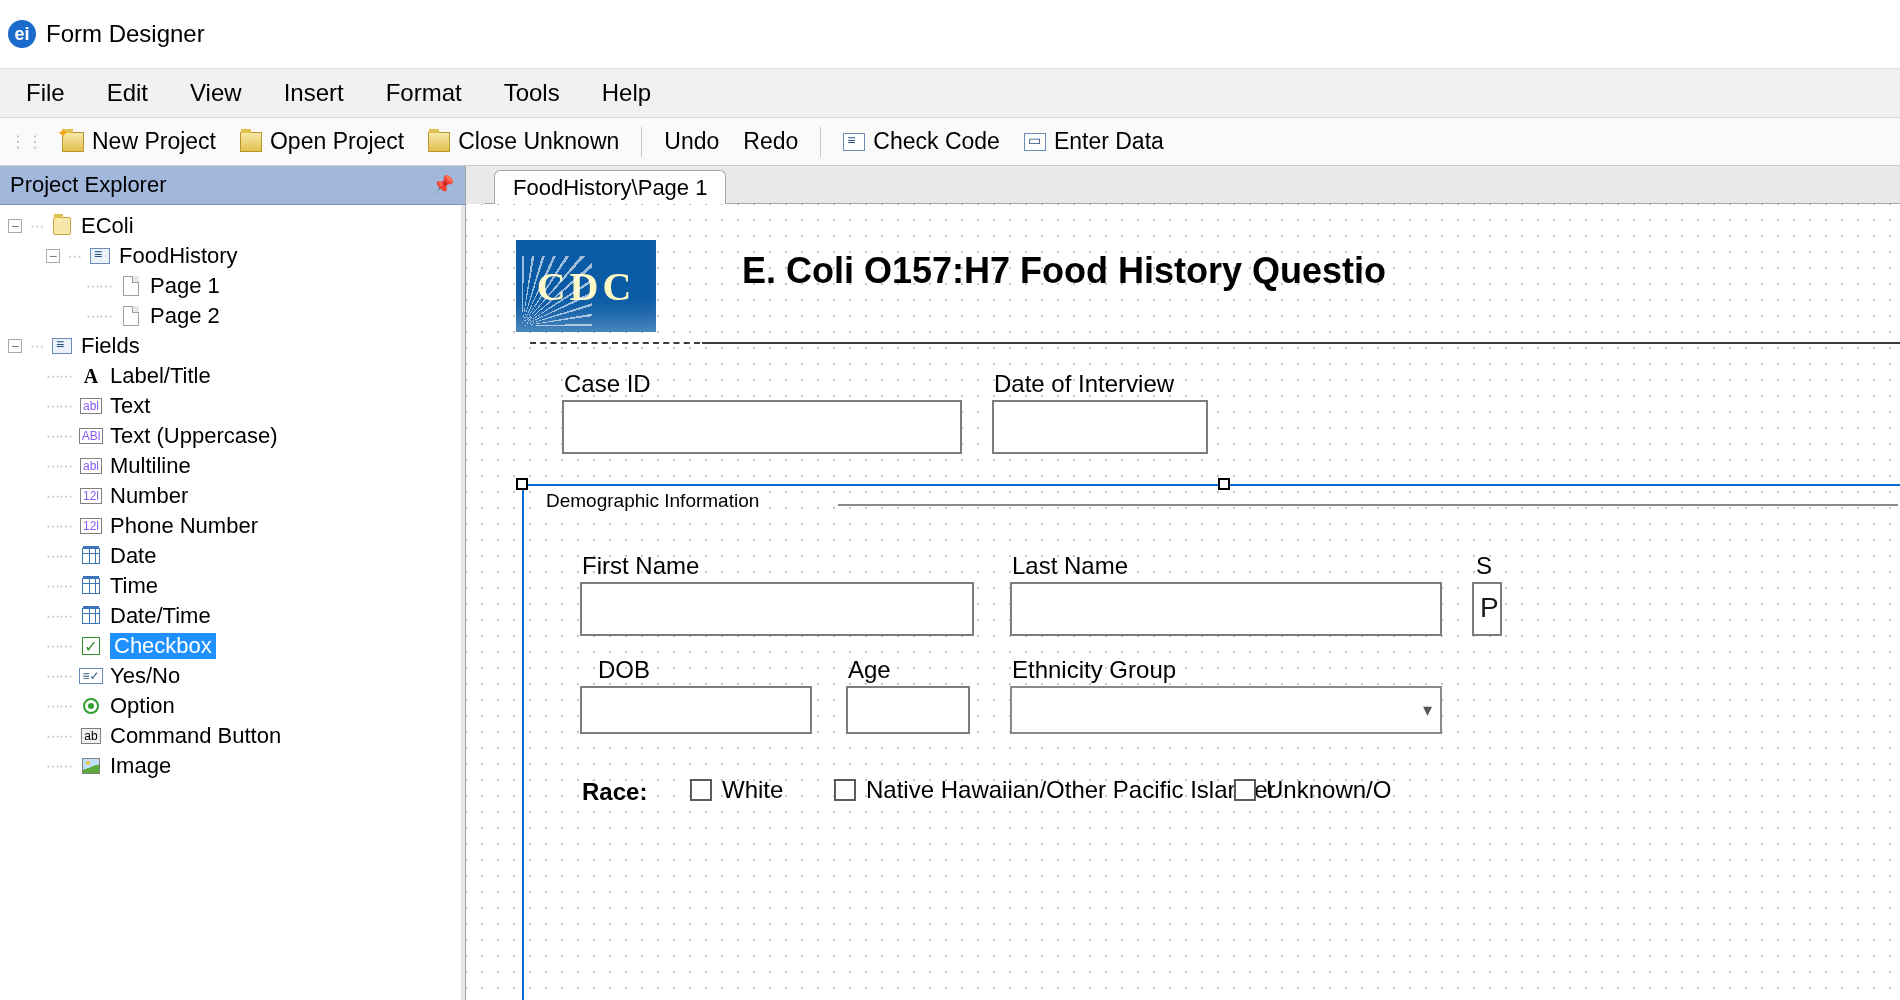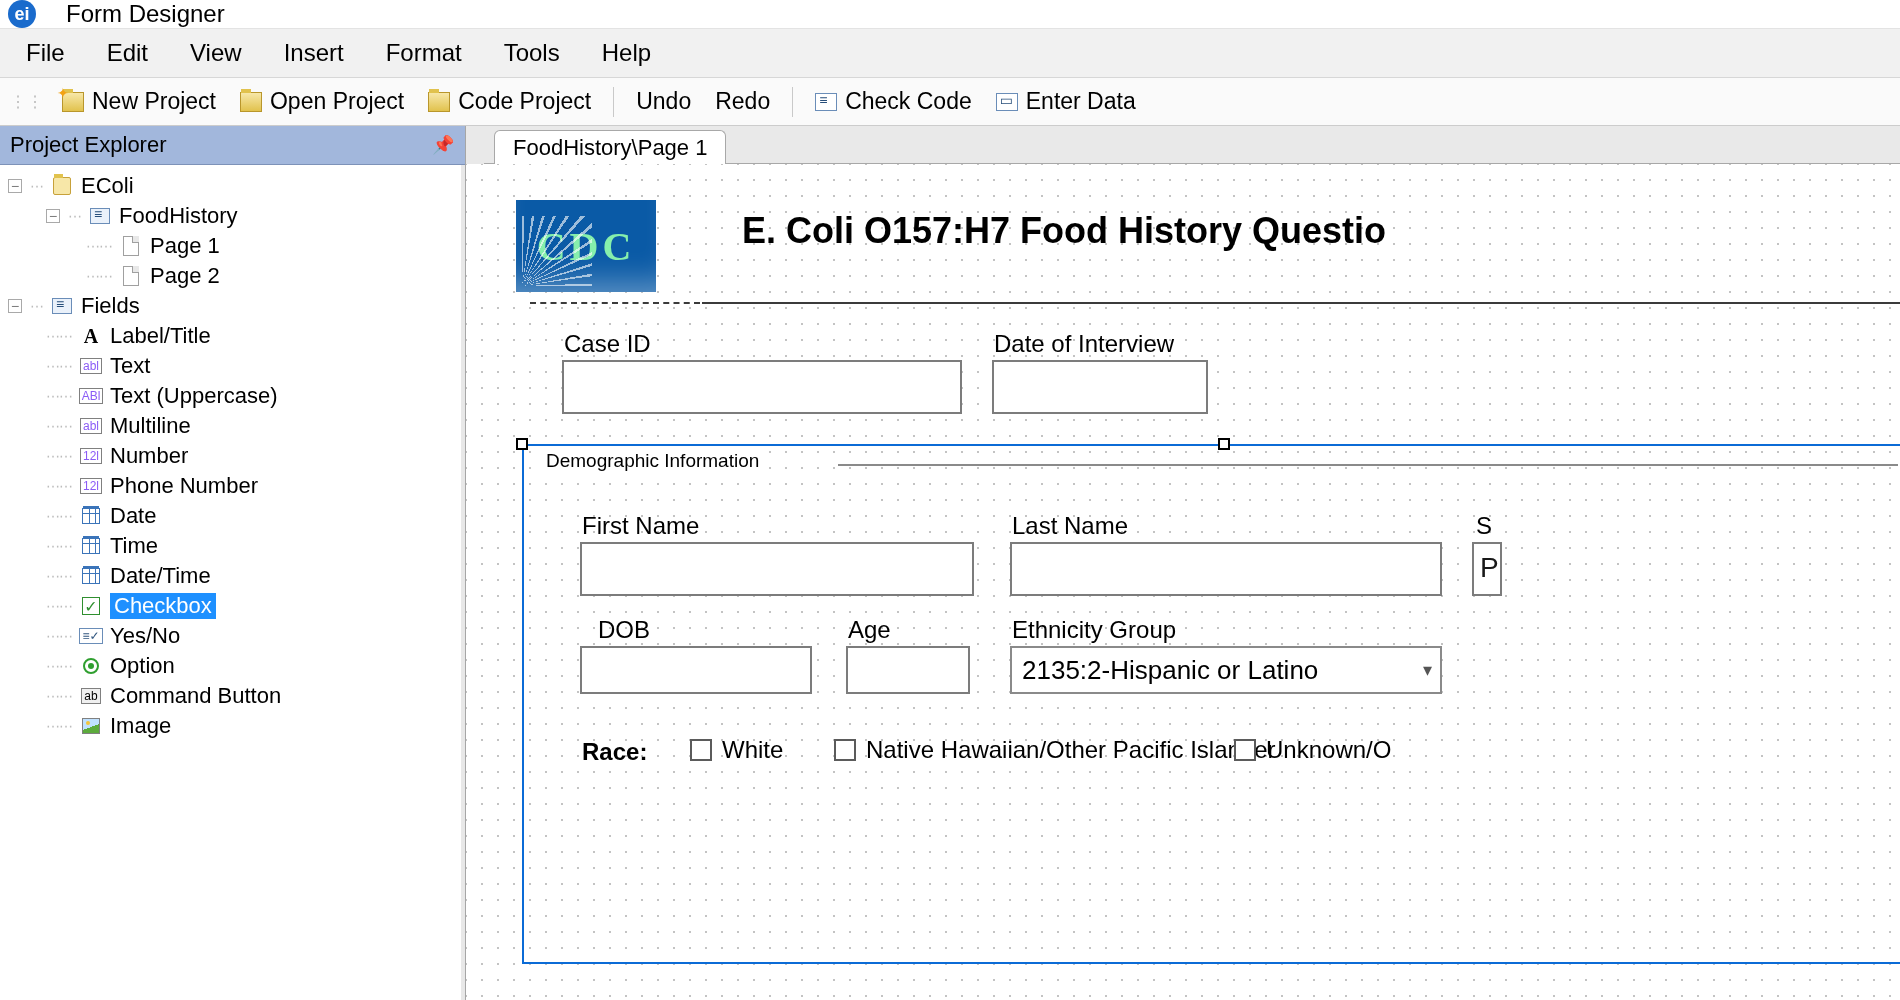--- a/index.html
+++ b/index.html
@@ -1,18 +1,18 @@
 <!DOCTYPE html>
 <html><head>
 <meta charset="utf-8">
 <style>
   * { box-sizing: border-box; font-family: "Segoe UI", Tahoma, sans-serif; }
   html, body { margin: 0; padding: 0; width: 1900px; height: 1000px; background: #fff; overflow: hidden; }
   .win { display: flex; flex-direction: column; height: 100%; }
-  .titlebar { display: flex; align-items: center; padding: 0 8px; font-size: 24px; background: #fff; gap: 20px; }
+  .titlebar { display: flex; align-items: center; padding: 20px 8px; font-size: 24px; background: #fff; }
   .titlebar .appicn { width: 28px; height: 28px; border-radius: 50%; background: #1a6bcc; color: #fff; display: flex; align-items: center; justify-content: center; font-size: 18px; font-weight: bold; margin-right: 10px; }
   .menubar { display: flex; gap: 42px; padding: 10px 26px 10px 26px; font-size: 24px; background: #f1f1f1; border-top: 1px solid #e3e3e3; border-bottom: 1px solid #d7d7d7; }
   .menubar .mi { cursor: default; }
   .toolbar { display: flex; align-items: center; gap: 8px; padding: 6px 8px; font-size: 23px; background: #fafafa; border-bottom: 1px solid #ccc; }
   .toolbar .grip { color: #bcbcbc; font-size: 16px; padding: 0 2px; letter-spacing: 1px; }
   .toolbar .tbtn { display: inline-flex; align-items: center; gap: 8px; padding: 4px 8px; cursor: default; }
   .toolbar .sep { width: 1px; height: 30px; background: #c9c9c9; margin: 0 6px; }
   .icn { width: 22px; height: 22px; display: inline-flex; align-items: center; justify-content: center; font-size: 16px; }
   .icn-proj { background: linear-gradient(#f7e7a8,#e1c24d); border: 1px solid #b9962b; width: 22px; height: 20px; position: relative; }
   .icn-proj::before { content: ""; position: absolute; top: -4px; left: 0; width: 10px; height: 4px; background: #e1c24d; }
@@ -59,21 +59,21 @@
 
   .canvaswrap { flex:1; display:flex; flex-direction:column; background:#ececec; }
   .tabstrip { display:flex; align-items:flex-end; height:38px; padding-left:18px; background:#e9e9e9; }
   .tabstrip .spacer { width:10px; height:32px; border-bottom:1px solid #a8a8a8; }
   .tab { background:#fff; border:1px solid #a8a8a8; border-bottom:none; border-radius:6px 6px 0 0; padding:4px 18px; font-size:22px; position:relative; top:1px; }
   .tabrest { flex:1; border-bottom:1px solid #a8a8a8; height:32px; }
   .canvas { flex:1; background:#fff; margin:0; position:relative; overflow:hidden;
     background-image: radial-gradient(circle, #c3c3c3 1px, transparent 1px);
     background-size: 16px 16px; background-position: 8px 8px; }
   .canvas-inner { position:absolute; left:16px; top:10px; right:0; bottom:0; }
-  .cdc { position:absolute; left:34px; top:26px; width:140px; height:92px; background:#0a5aa6; color:#86efac; font-weight:bold; font-family:"Times New Roman",serif; font-size:40px; display:flex; align-items:center; justify-content:center; letter-spacing:4px;
+  .cdc { position:absolute; left:34px; top:26px; width:140px; height:92px; background:#0a5aa6; color:#fef9c3; font-weight:bold; font-family:"Times New Roman",serif; font-size:40px; display:flex; align-items:center; justify-content:center; letter-spacing:4px;
     box-shadow: inset 0 -30px 30px -20px rgba(255,255,255,0.35); }
   .cdc::after { content:""; position:absolute; left:6px; bottom:6px; width:70px; height:70px; background:
      repeating-conic-gradient(from 200deg at 0% 100%, rgba(255,255,255,0.6) 0deg 2deg, transparent 2deg 8deg);
      mix-blend-mode:screen; }
   .formtitle { position:absolute; left:260px; top:36px; font-size:36px; font-weight:800; white-space:nowrap; }
   .hr { position:absolute; left:48px; top:132px; right:0; border-top:2px solid #3b3b3b; }
   .dashhr { border-top:2px dashed #3b3b3b !important; width:250px; right:auto; }
   .lbl { position:absolute; font-size:24px; }
   .inp { position:absolute; border:2px solid #7c7c7c; background:#fff; }
   .groupbox { position:absolute; border:2px solid #0b6bd6; background:transparent; }
@@ -112,21 +112,21 @@
     <span class="tbtn">
       <span class="icn icn-proj star"></span>
       <span>New Project</span>
     </span>
     <span class="tbtn">
       <span class="icn icn-proj"></span>
       <span>Open Project</span>
     </span>
     <span class="tbtn">
       <span class="icn icn-proj"></span>
-      <span>Code Project</span>
+      <span>Close Unknown</span>
     </span>
     <span class="sep"></span>
     <span class="tbtn">
         <span>Undo</span>
       </span>
     <span class="tbtn">
         <span>Redo</span>
       </span>
     <span class="sep"></span>
     <span class="tbtn">
@@ -323,21 +323,20 @@
           <div class="lbl hidden-continuation" style="left:998px; top:378px; font-size:28px;">P</div>
 
           <div class="lbl" style="left:116px; top:442px;">DOB</div>
           <div class="inp" style="left:98px; top:472px; width:232px; height:48px;"></div>
 
           <div class="lbl" style="left:366px; top:442px;">Age</div>
           <div class="inp" style="left:364px; top:472px; width:124px; height:48px;"></div>
 
           <div class="lbl" style="left:530px; top:442px;">Ethnicity Group</div>
           <div class="dd" style="left:528px; top:472px; width:432px; height:48px;">
-            <span>2135:2-Hispanic or Latino</span>
             <span class="chev">▾</span>
           </div>
 
           <div class="racelbl" style="left:100px; top:564px;">Race:</div>
           <div class="chk" style="left:208px; top:562px;">
             <span class="box"></span>
             <span>White</span>
           </div>
           <div class="chk" style="left:352px; top:562px;">
             <span class="box"></span>

